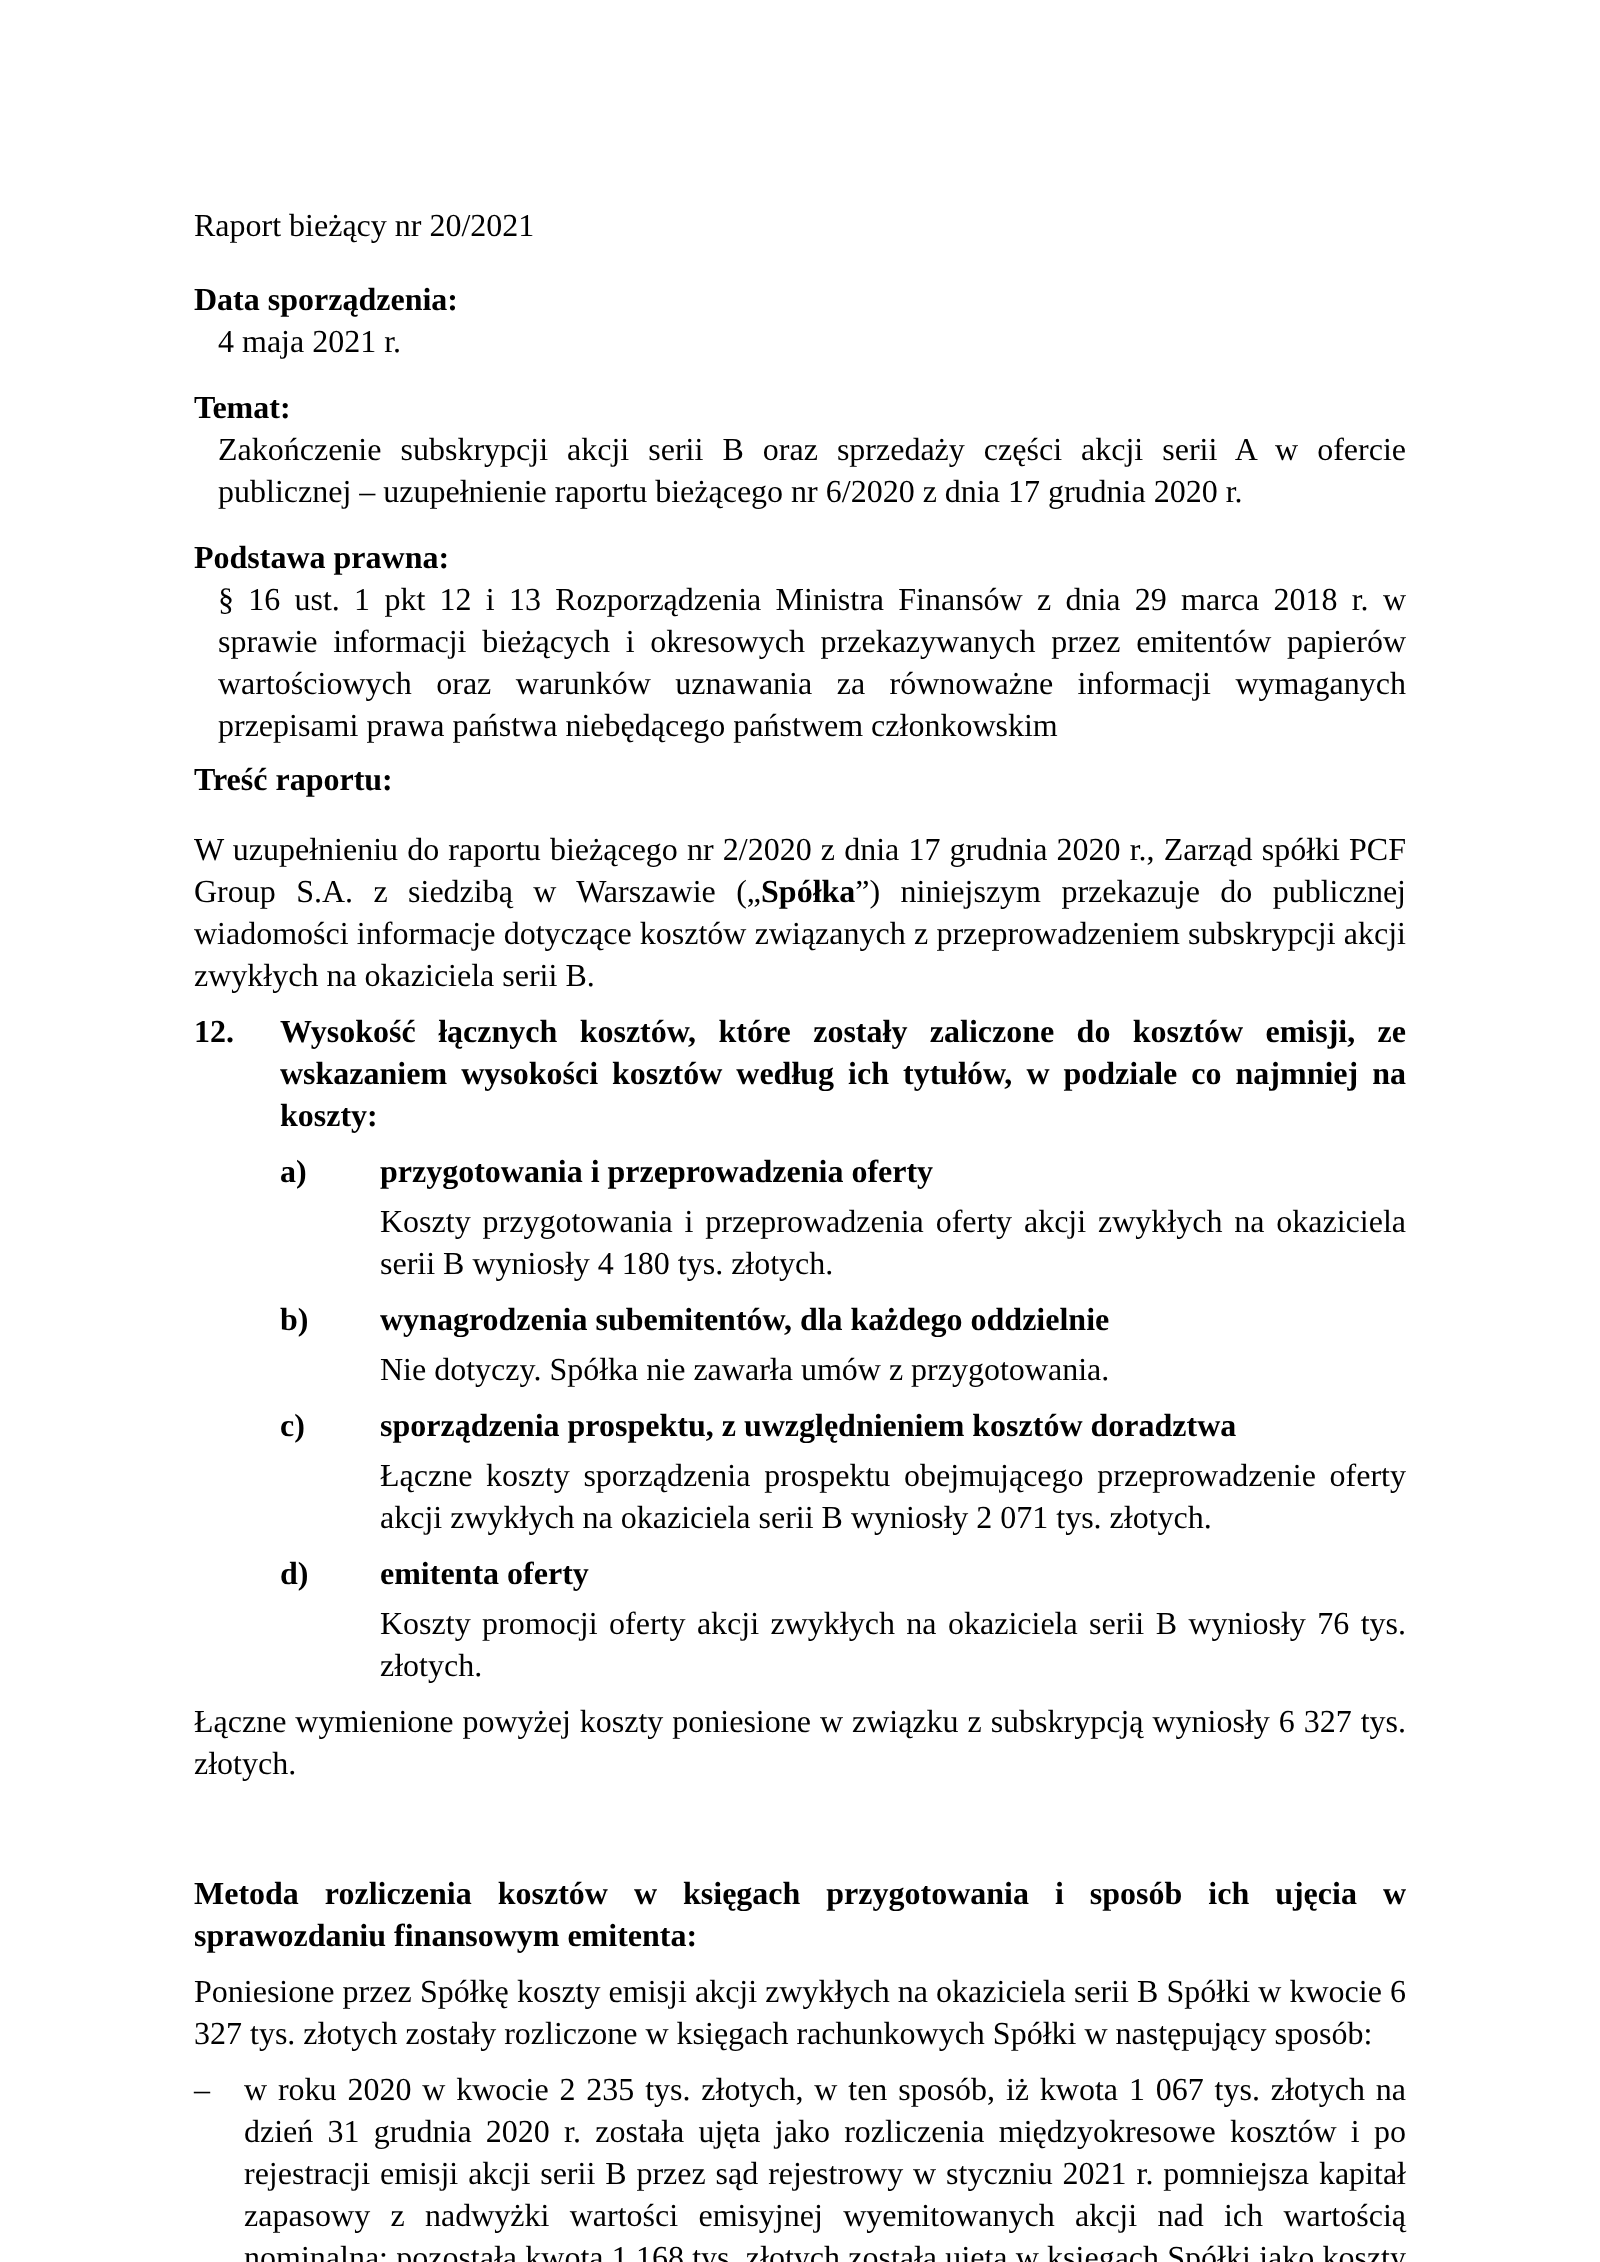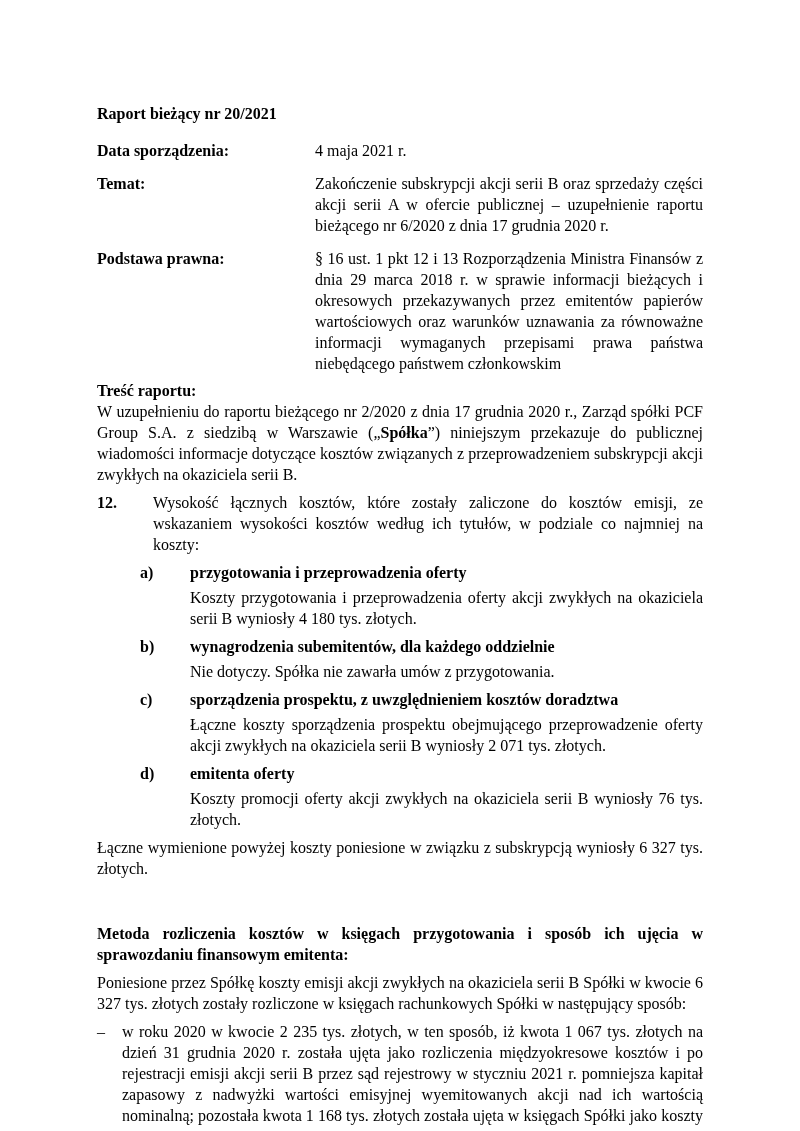--- a/index.html
+++ b/index.html
@@ -9,34 +9,34 @@
     height: 1131px;
     font-family: "Liberation Serif", "DejaVu Serif", serif;
     font-size: 16px;
     line-height: 21px;
     color: #000000;
     overflow: hidden;
   }
   .page { padding: 103px 97px 0 97px; width: 800px; }
   .bold { font-weight: bold; margin-top: 44px; }
 
-  .doc-title { font-weight: bold; margin-bottom: 16px; }
+  .doc-title { font-weight: normal; margin-bottom: 16px; }
 
-  .meta-row { display: flex; margin-bottom: 12px; }
+  .meta-row { display: flex; margin-bottom: 12px; flex-direction: column; }
   .meta-label { width: 206px; flex: none; font-weight: bold; }
   .meta-value { flex: 1; text-align: justify; margin-left: 12px; }
   .meta-row.last { margin-bottom: 6px; }
 
-  .content-heading { font-weight: bold; margin-bottom: 0; }
+  .content-heading { font-weight: bold; margin-bottom: 14px; }
 
   .para { text-align: justify; margin-bottom: 7px; }
 
   .num-row { display: flex; margin-bottom: 7px; }
   .num-cell { width: 43px; flex: none; font-weight: bold; }
-  .num-text { flex: 1; font-weight: normal; text-align: justify; margin-left: 13px; }
+  .num-text { flex: 1; font-weight: bold; text-align: justify; }
 
   .sub-block { padding-left: 43px; }
   .sub-row { display: flex; margin-bottom: 4px; }
   .sub-letter { width: 50px; flex: none; font-weight: bold; }
   .sub-heading { flex: 1; font-weight: bold; }
   .sub-body { padding-left: 50px; text-align: justify; margin-bottom: 7px; }
 
   .dash-row { display: flex; margin-bottom: 7px; }
   .dash-cell { width: 25px; flex: none; }
   .dash-text { flex: 1; text-align: justify; }

